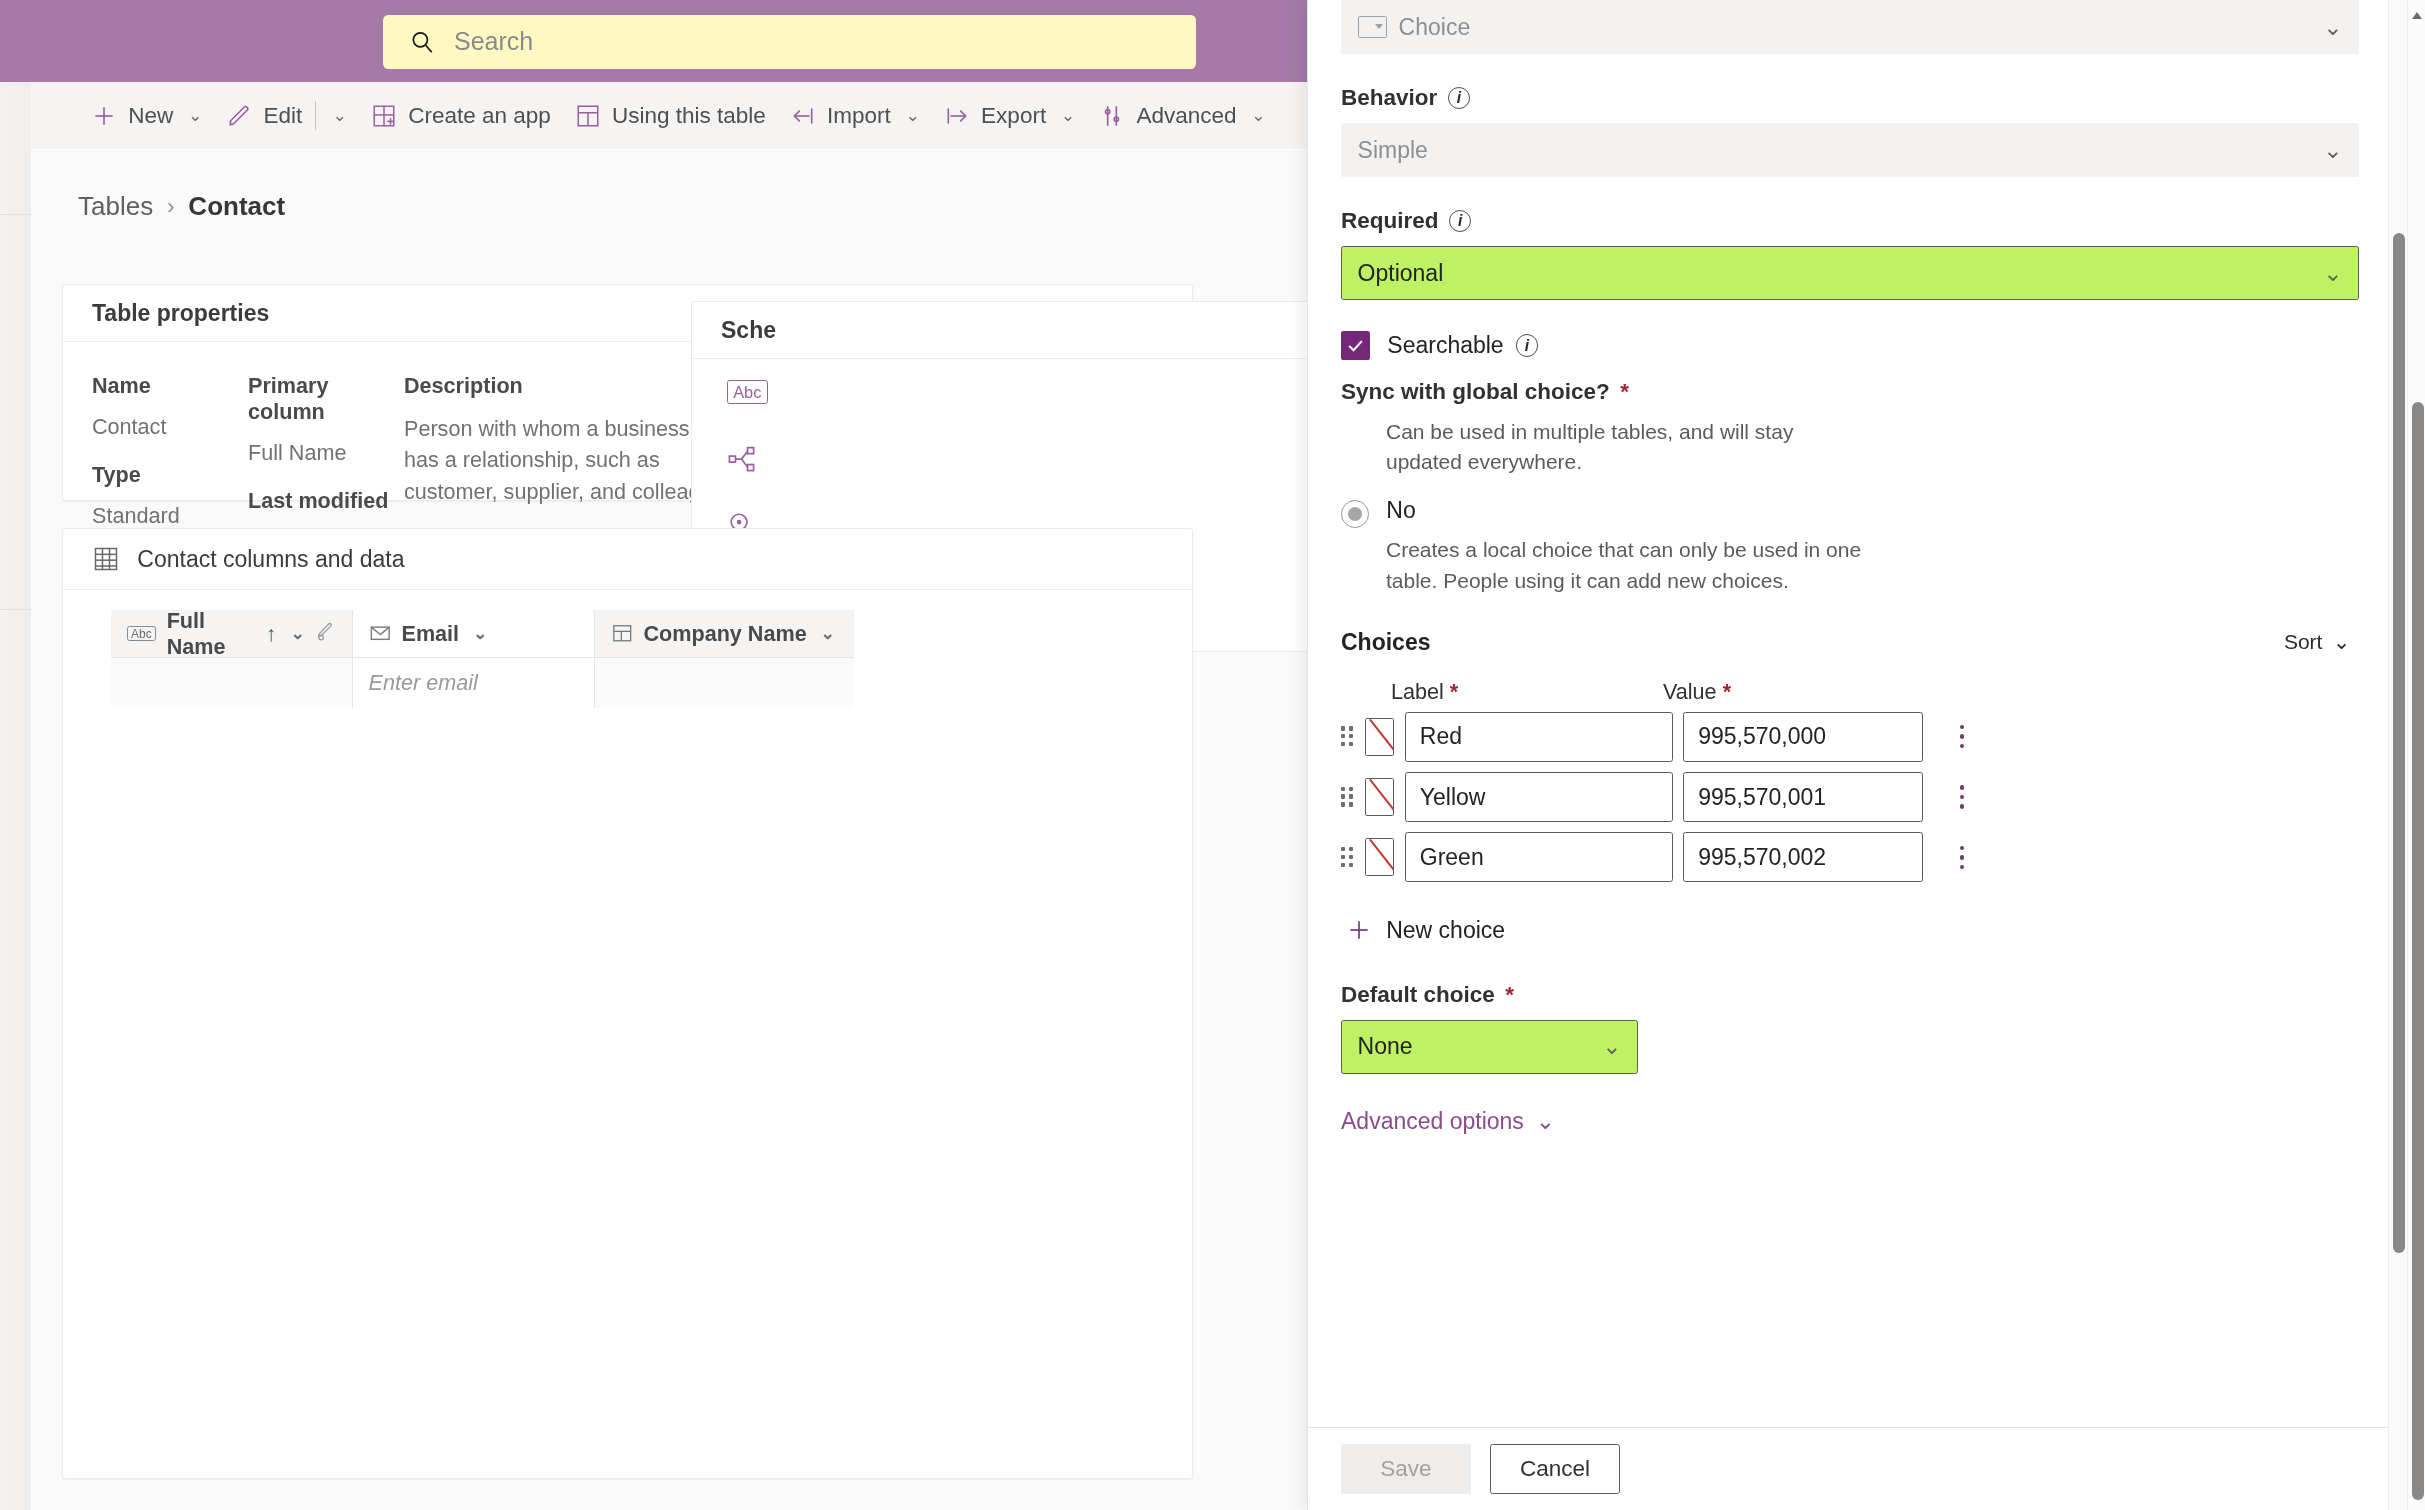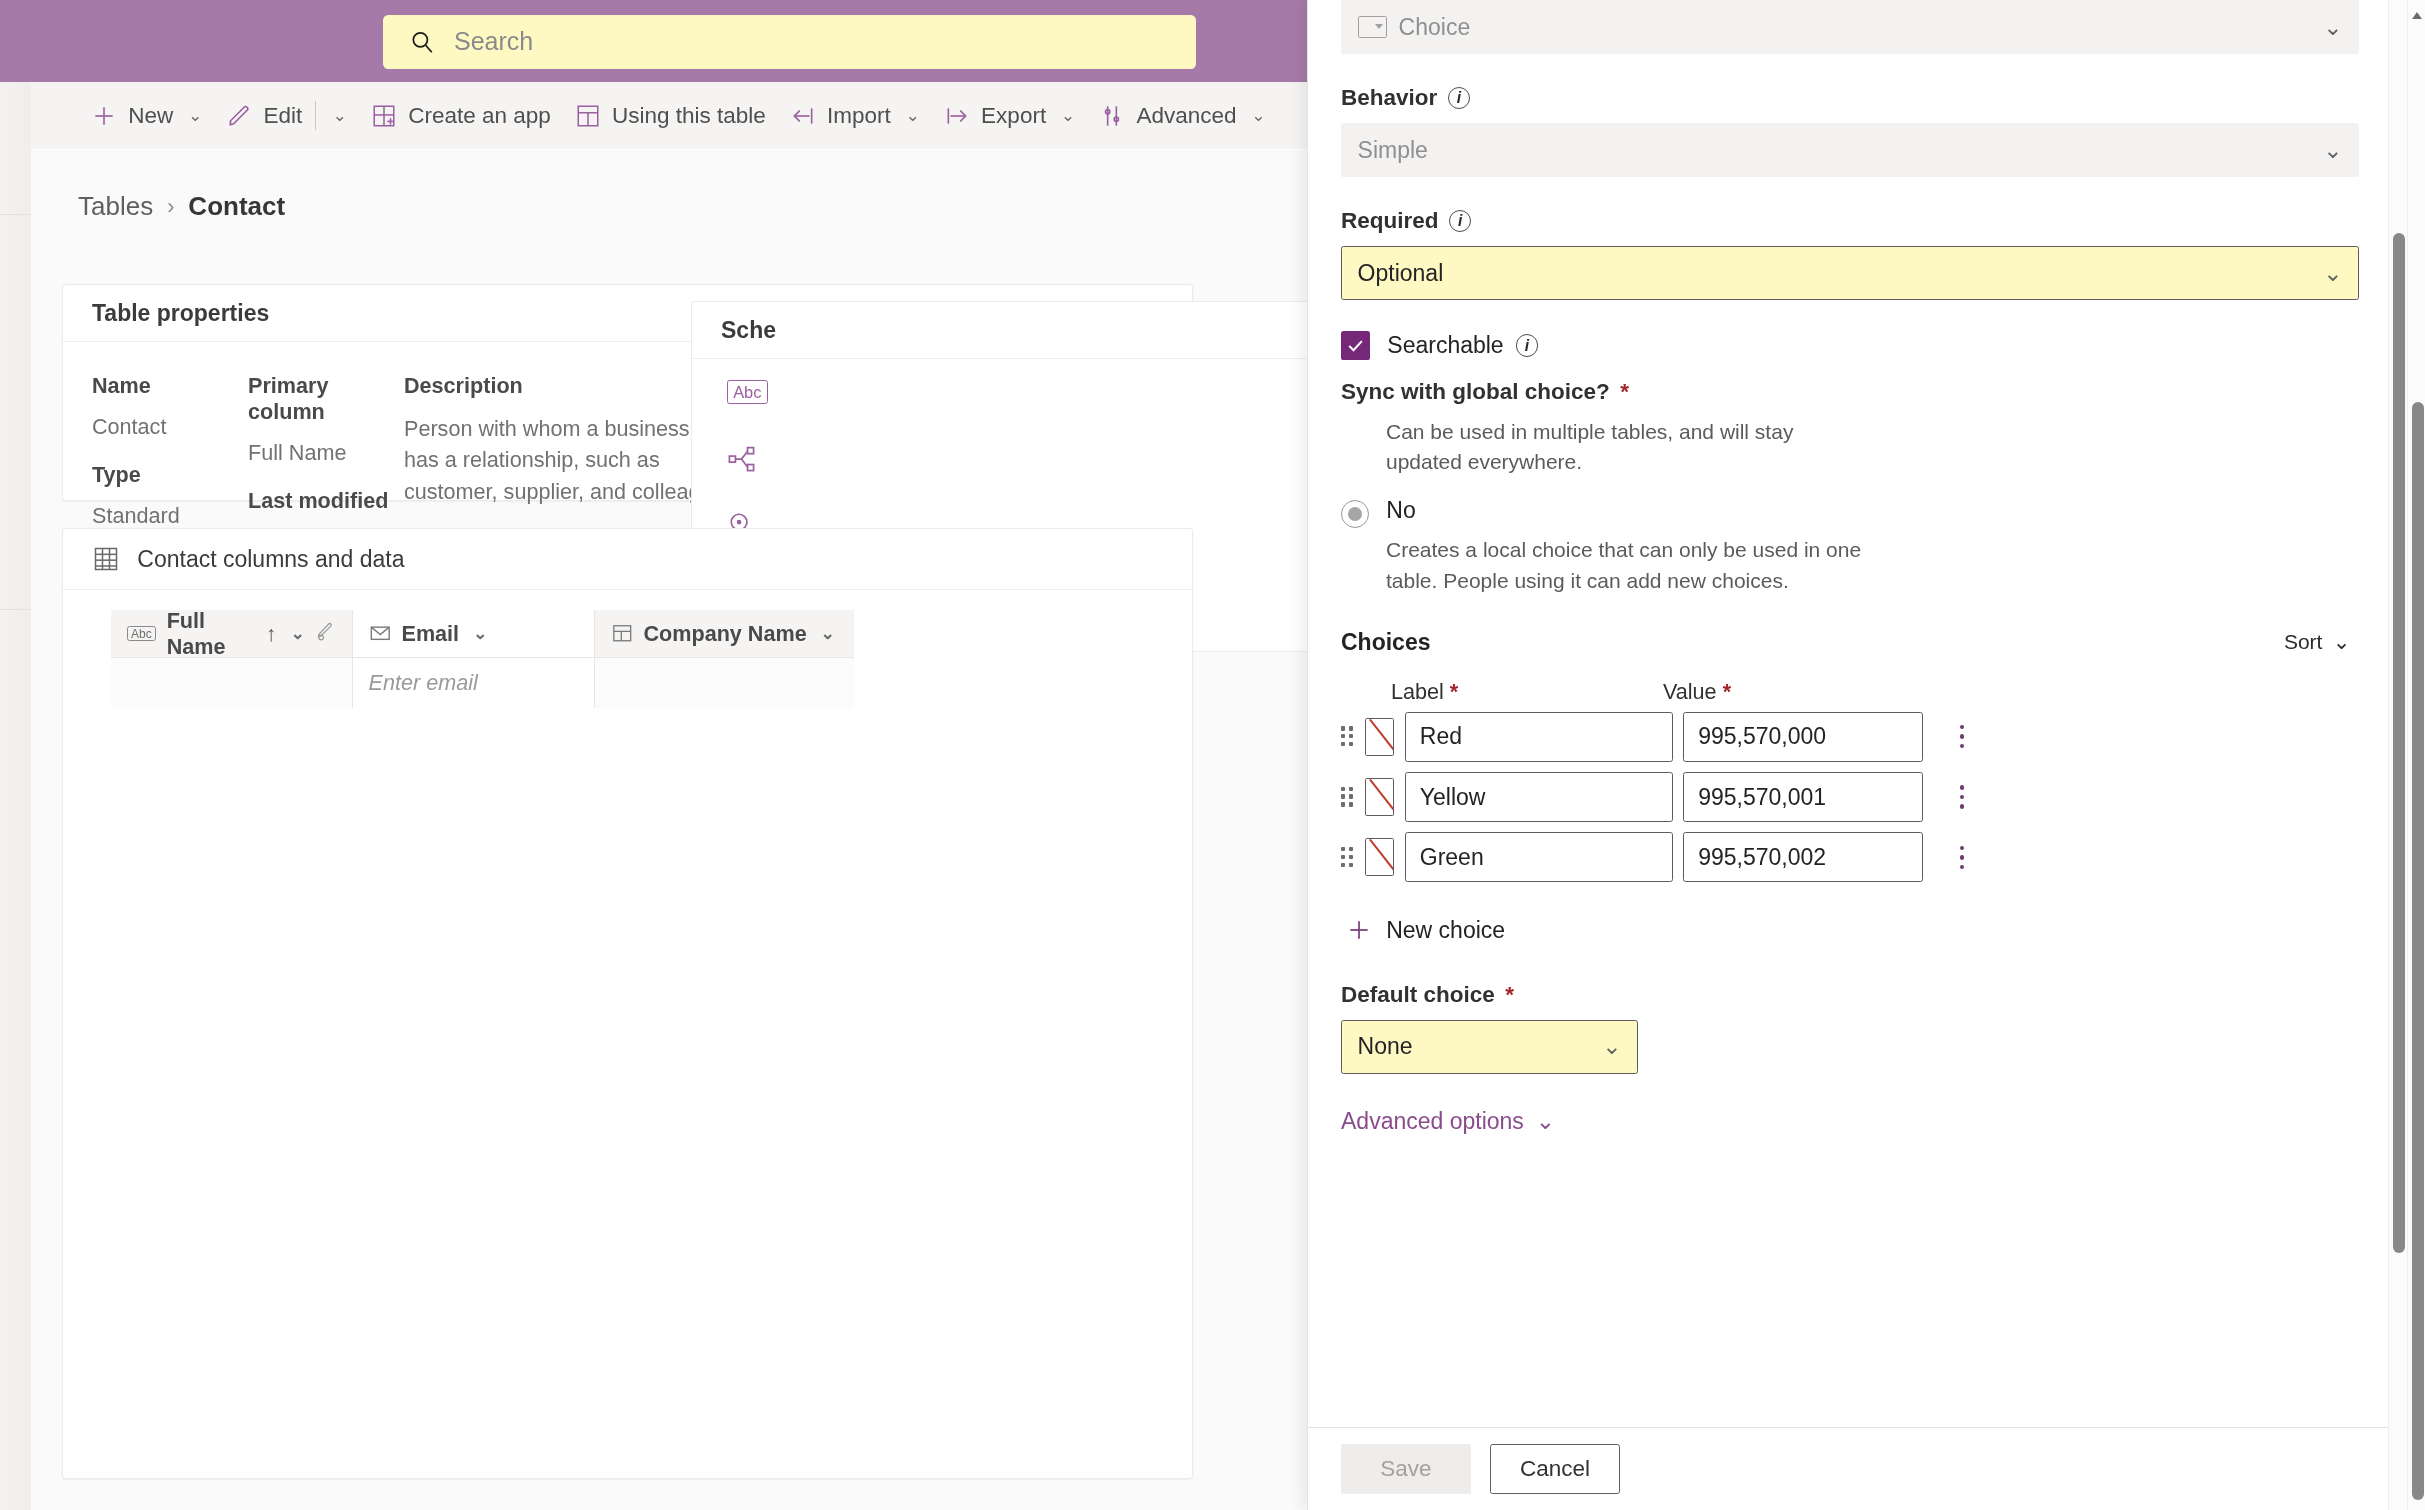--- a/index.html
+++ b/index.html
@@ -148,21 +148,21 @@
   .req-star { color: #a4262c; font-weight: bold; }
   .info-i {
     width: 22.5px; height: 22.5px; border: 1.7px solid #4d4d4d; border-radius: 50%;
     display: inline-flex; align-items: center; justify-content: center;
     font-size: 15.6px; color: #2b2b2b; font-weight: bold; font-style: italic;
     line-height: 1; flex: none; cursor: pointer;
   }
   .select {
     height: 54px; border: 0.9px solid #5c5c5c; border-radius: 2.6px;
     display: flex; align-items: center; padding: 0 15.6px; gap: 12px;
-    font-size: 23px; color: #232323; background: #fef9c3; cursor: pointer;
+    font-size: 23px; color: #232323; background: #bef264; cursor: pointer;
   }
   .select.disabled { background: #f3f2f1; border-color: transparent; color: #8f8f8f; cursor: default; justify-content: center; }
   .select .caret { margin-left: auto; color: #646464; }
   .type-chip {
     width: 29px; height: 22.5px; border: 1.7px solid #a0a0a0; border-radius: 1.7px;
     position: relative; flex: none;
   }
   .type-chip::after {
     content: ""; position: absolute; right: 2.6px; top: 7px;
     border-left: 4.3px solid transparent; border-right: 4.3px solid transparent;

